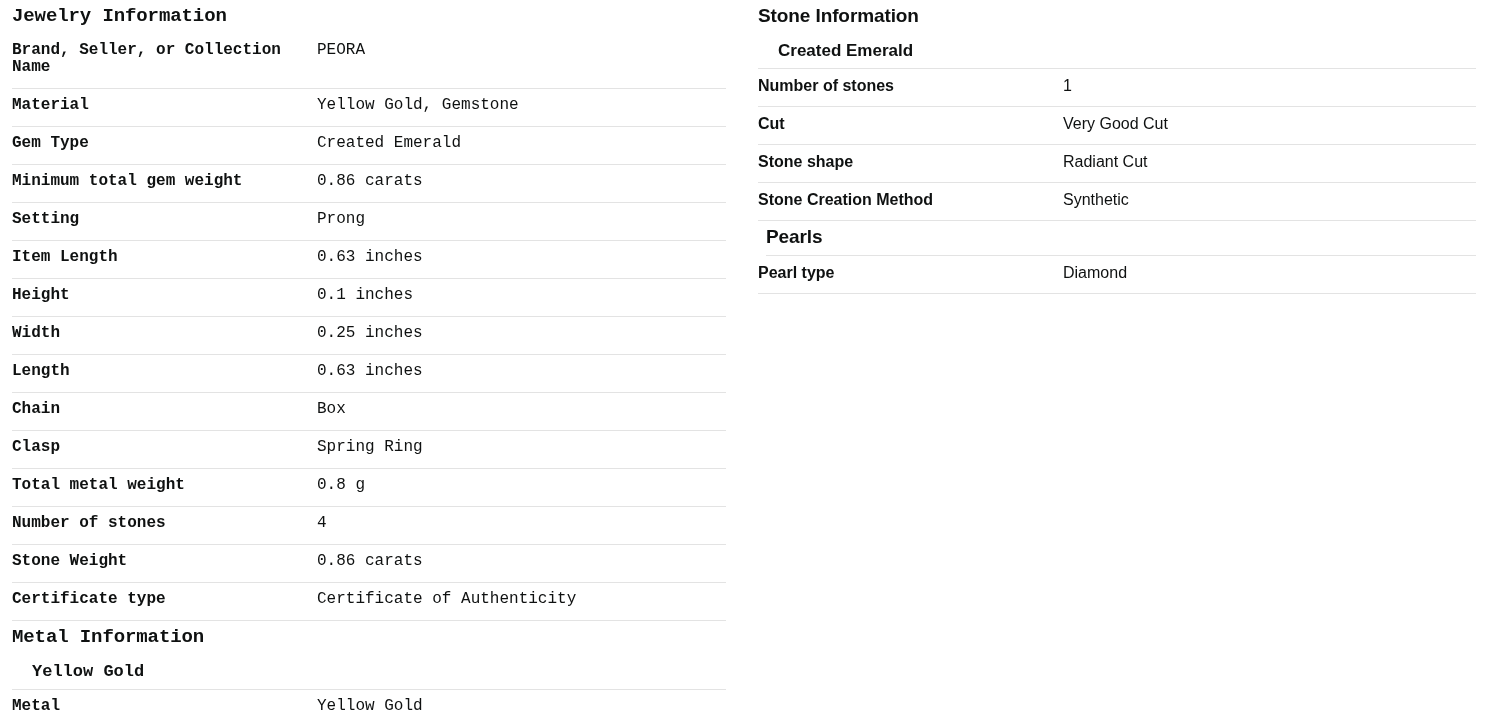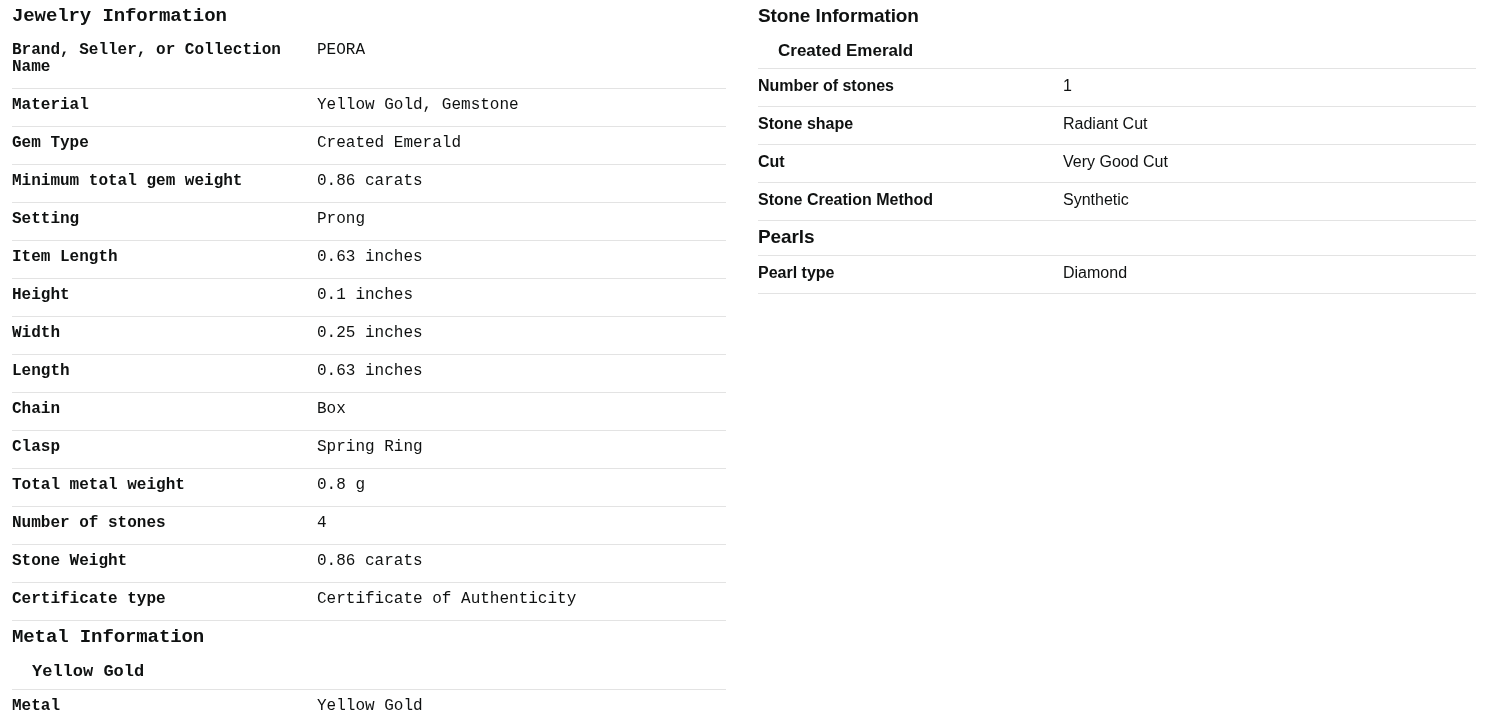--- a/index.html
+++ b/index.html
@@ -69,20 +69,21 @@
     color: #0f1111;
   }
   td.v {
     color: #0f1111;
     font-weight: normal;
     padding-left: 2px;
   }
   .col-right td.k { width: 305px; }
   .title-row-border {
     border-bottom: 1px solid #e3e3e3;
+    margin-left: 8px;
   }
 </style>
 </head>
 <body>
 
 <div class="page">
 
   <div class="col col-left">
 
     <div class="section-title">Jewelry Information</div>
@@ -172,28 +173,28 @@
 
     <div class="section-title">Stone Information</div>
     <div class="sub-title">Created Emerald</div>
     <table class="spec">
       <tbody>
           <tr>
             <td class="k">Number of stones</td>
             <td class="v">1</td>
           </tr>
           <tr>
+            <td class="k">Cut</td>
+            <td class="v">Very Good Cut</td>
+          </tr>
+          <tr>
             <td class="k">Stone shape</td>
             <td class="v">Radiant Cut</td>
           </tr>
           <tr>
-            <td class="k">Cut</td>
-            <td class="v">Very Good Cut</td>
-          </tr>
-          <tr>
             <td class="k">Stone Creation Method</td>
             <td class="v">Synthetic</td>
           </tr>
         </tbody>
     </table>
 
     <div class="section-title title-row-border">Pearls</div>
     <table class="spec">
       <tbody>
           <tr>

